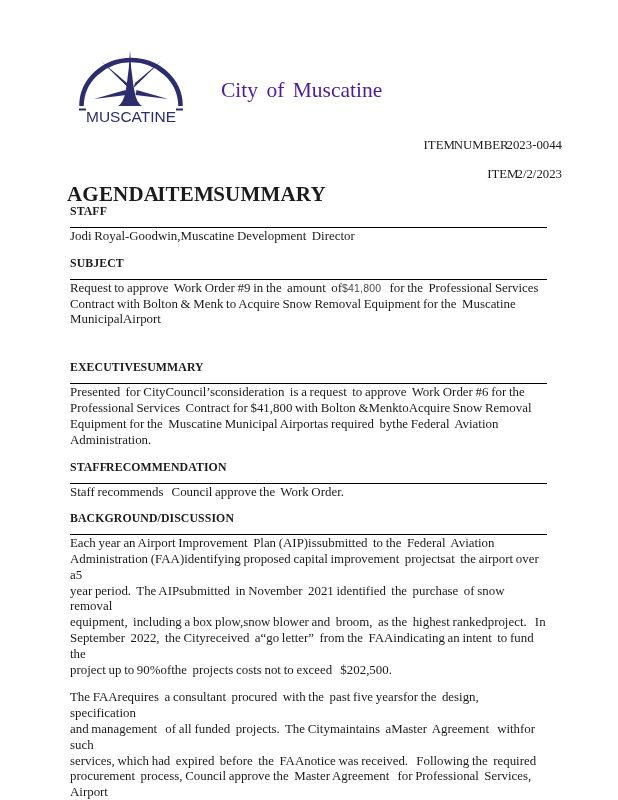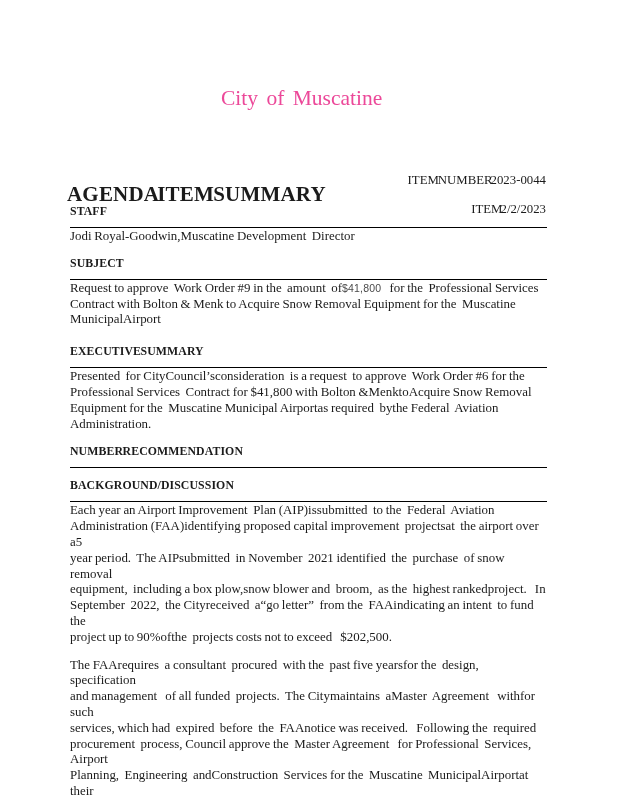--- a/index.html
+++ b/index.html
@@ -15,32 +15,31 @@
   .logo {
     position: absolute;
     left: 79px;
     top: 48px;
     width: 104px;
     height: 78px;
   }
   .city-title {
     position: absolute;
     left: 221px;
-    top: 86px;
+    top: 78px;
     font-size: 21.5px;
     word-spacing: 3px;
-    color: #ec4899;
+    color: #4c1d95;
   }
   .meta {
     position: absolute;
-    right: 72px;
+    right: 56px;
     font-size: 12.8px;
     word-spacing: -0.33em;
     white-space: nowrap;
-    margin-top: 35px;
   }
   .meta .val { margin-left: -2px; }
   .item-line { top: 138px; }
   .date-line { top: 167px; }
   .agenda-title {
     position: absolute;
     left: 55px;
     top: 170px;
     margin: 12px;
     font-size: 21px;
@@ -65,37 +64,56 @@
     border-bottom: 1.6px solid #000000;
   }
   .doc section p {
     margin: 1px 0 0 0;
     font-size: 12.9px;
     line-height: 15.8px;
     white-space: pre-wrap;
     word-spacing: -0.5px;
   }
   .sec-staff   { margin-bottom: 12px; }
-  .sec-subject { margin-bottom: 17px; }
+  .sec-subject { margin-bottom: 33px; }
   .sec-exec    { margin-bottom: 13px; }
   .sec-rec     { margin-bottom: 11px; }
   .sec-bg p + p { margin-top: 12px; }
   .field-value {
     font-family: "Liberation Sans", "DejaVu Sans", sans-serif;
     font-size: 10.5px;
     color: #4a4a4a;
     letter-spacing: 0.2px;
     text-align: center;
   }
 </style>
 </head>
 <body>
 
 <div class="page">
 
+  <div class="logo">
+    <svg viewBox="0 0 104 78" width="104" height="78">
+      <g fill="#2d2d6d" stroke="none">
+
+        <path d="M 2.5 58 A 49.5 46 0 0 1 101.5 58" fill="none" stroke="#2d2d6d" stroke-width="4.6"></path>
+
+        <polygon points="51,2 52.2,20 54.5,38 56.5,48 58.5,53 61,56.5 63,58 39,58 41,56.5 43.5,53 45.5,48 47.5,38 49.8,20"></polygon>
+
+        <polygon points="48,35 22,13 49.5,40"></polygon>
+        <polygon points="56,35 82,13 54.5,40"></polygon>
+        <polygon points="46.5,42 15,51 47.5,47"></polygon>
+        <polygon points="57.5,42 89,51 56.5,47"></polygon>
+
+        <path d="M 0 61.5 H 7 M 97 61.5 H 104" stroke="#2d2d6d" stroke-width="1.8" fill="none"></path>
+
+        <text x="52" y="74" text-anchor="middle" font-size="15.5" font-family="Liberation Sans, DejaVu Sans, sans-serif" textLength="90" lengthAdjust="spacingAndGlyphs" fill="#2d2d6d">MUSCATINE</text>
+      </g>
+    </svg>
+  </div>
 
   <div class="city-title">City of Muscatine</div>
 
   <div class="meta item-line"><span>ITEM NUMBER</span><span class="val">2023-0044</span></div>
 
   <div class="meta date-line"><span>ITEM</span><span class="val">2/2/2023</span></div>
 
   <h1 class="agenda-title">AGENDA ITEM SUMMARY</h1>
 
   <div class="doc">
@@ -114,21 +132,22 @@
 
     <section class="sec-exec">
       <h2>EXECUTIVE SUMMARY</h2>
       <p>Presented  for CityCouncil’sconsideration  is a request  to approve  Work Order #6 for the
 Professional Services  Contract for $41,800 with Bolton &amp;MenktoAcquire Snow Removal
 Equipment for the  Muscatine Municipal Airportas required  bythe Federal  Aviation
 Administration.</p>
     </section>
 
     <section class="sec-rec">
-      <h2>NUMBER RECOMMENDATION</h2>
+      <h2>STAFF RECOMMENDATION</h2>
+      <p>Staff recommends   Council approve the  Work Order.</p>
     </section>
 
     <section class="sec-bg">
       <h2>BACKGROUND/DISCUSSION</h2>
       <p>Each year an Airport Improvement  Plan (AIP)issubmitted  to the  Federal  Aviation
 Administration (FAA)identifying proposed capital improvement  projectsat  the airport over a5
 year period.  The AIPsubmitted  in November  2021 identified  the  purchase  of snow removal
 equipment,  including a box plow,snow blower and  broom,  as the  highest rankedproject.   In
 September  2022,  the Cityreceived  a“go letter”  from the  FAAindicating an intent  to fund the
 project up to 90%ofthe  projects costs not to exceed   $202,500.</p>

